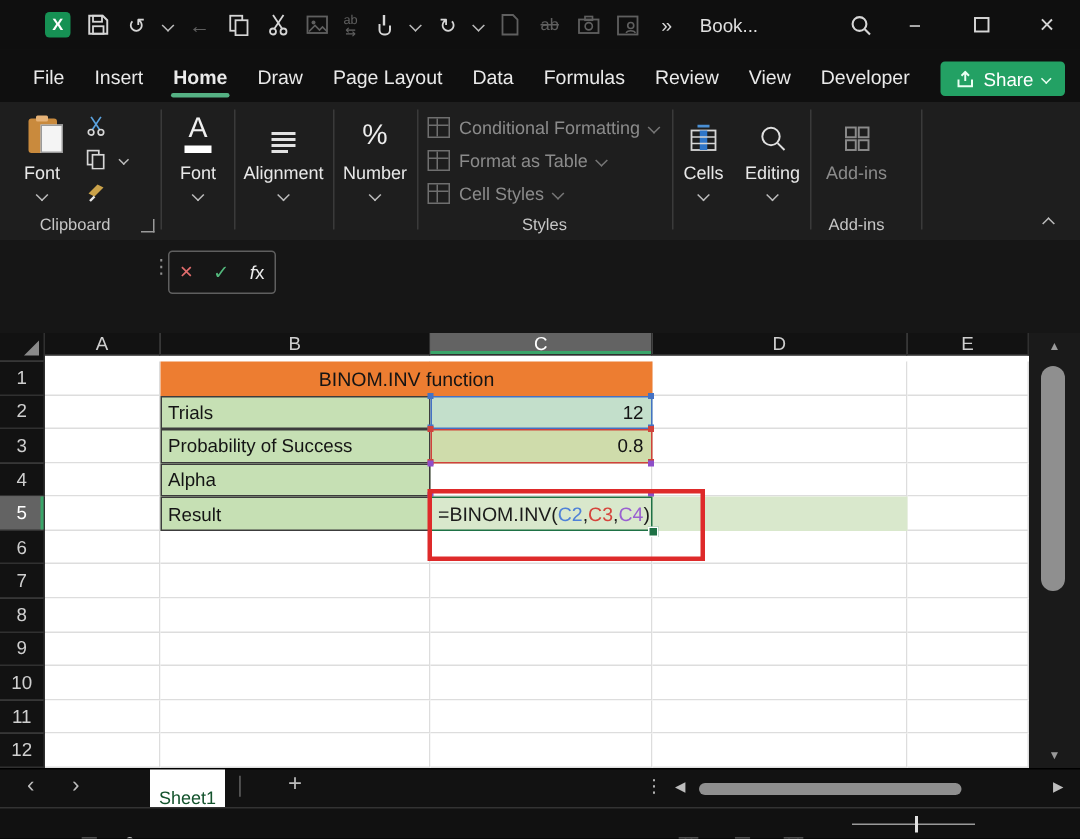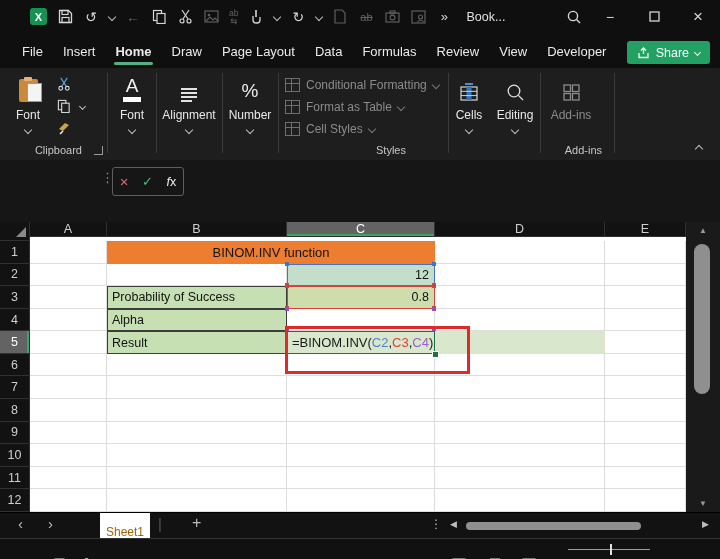--- a/index.html
+++ b/index.html
@@ -25,21 +25,21 @@
   #tabbar{left:0;top:33px;width:720px;height:35px;background:#0f0f0f;display:flex;align-items:center;padding-left:12px;}
   .rtab{padding:10px 10px 9px;font-size:13px;color:#eaeaea;position:relative;cursor:default;}
   .rtab.active{font-weight:bold;}
   .rtab.active::after{content:"";position:absolute;left:9px;right:9px;bottom:3px;height:2.5px;background:#55b184;border-radius:2px;}
   #share-btn{position:absolute;right:10px;top:41px;height:23px;background:#23a164;border-radius:3px;color:#fff;font-size:12.5px;display:flex;align-items:center;gap:6px;padding:0 10px;}
   #share-btn .chv{border-color:#eafff3;width:4px;height:4px;}
 
   
   #ribbon{left:0;top:68px;width:720px;height:92px;background:#1e1e1e;}
   .rdiv{position:absolute;top:5px;height:80px;width:1px;background:#3a3a3a;}
-  .grouplabel{position:absolute;bottom:4px;font-size:11px;color:#c6c6c6;text-align:right;}
+  .grouplabel{position:absolute;bottom:4px;font-size:11px;color:#c6c6c6;text-align:center;}
   .bigbtn{position:absolute;top:8px;display:flex;flex-direction:column;align-items:center;color:#e8e8e8;}
   .bigbtn .icn{height:26px;display:flex;align-items:flex-end;justify-content:center;}
   .bigbtn .lbl{font-size:12px;margin-top:6px;white-space:nowrap;}
   .bigbtn .chv{margin-top:5px;}
   .bigbtn.dimbtn{color:#8b8b8b;}
   .stylerow{position:absolute;left:285px;display:flex;align-items:center;gap:6px;color:#8b8b8b;font-size:12px;white-space:nowrap;}
   .stylerow .chv{border-color:#777;}
   .smicon{width:13px;height:12px;border:1px solid #6f6f6f;position:relative;}
   .smicon::before{content:"";position:absolute;left:0;right:0;top:4px;height:1px;background:#6f6f6f;}
   .smicon::after{content:"";position:absolute;top:0;bottom:0;left:5px;width:1px;background:#6f6f6f;}
@@ -74,21 +74,21 @@
   .hacc-r{position:absolute;top:0;bottom:0;right:0;width:2px;background:#3aa569;}
   .cell{position:absolute;background:#fff;border-right:1px solid #dddddd;border-bottom:1px solid #dddddd;box-sizing:border-box;}
   .ovl{position:absolute;box-sizing:border-box;font-size:12.5px;color:#141414;display:flex;align-items:center;overflow:visible;}
   .hdl{position:absolute;width:4px;height:4px;}
   #vscroll{left:686px;top:222px;width:34px;height:290px;background:#1a1a1a;color:#9a9a9a;}
   #vthumb{position:absolute;left:8px;top:22px;width:16px;height:150px;background:#8f8f8f;border-radius:8px;}
   .sarrow{position:absolute;left:0;width:34px;text-align:center;font-size:8px;color:#9a9a9a;}
 
   
   #tabs{left:0;top:512px;width:720px;height:26px;background:#121212;border-top:1px solid #000;color:#c9c9c9;}
-  #sheet-tab{position:absolute;left:100px;top:0;width:50px;height:38px;background:#fff;color:#a16207;font-size:12px;display:flex;align-items:center;justify-content:center;}
+  #sheet-tab{position:absolute;left:100px;top:0;width:50px;height:38px;background:#fff;color:#14532d;font-size:12px;display:flex;align-items:center;justify-content:center;}
   #sheet-tab::after{content:"";position:absolute;left:2px;right:2px;bottom:-3px;height:3px;background:#2f9e67;}
   .tnav{position:absolute;top:2px;font-size:15px;color:#bdbdbd;}
   #hscroll-track{position:absolute;left:460px;top:9px;width:238px;height:9px;}
   #hthumb{position:absolute;left:6px;top:0;width:175px;height:8px;background:#8f8f8f;border-radius:5px;}
 
   
   #status{left:0;top:538px;width:720px;height:21px;background:#111;border-top:1px solid #333;color:#d2d2d2;font-size:12px;}
   .sicon{position:absolute;top:3px;margin-top:16px;}
   #zoomline{position:absolute;left:568px;top:10px;width:82px;height:1px;background:#9a9a9a;}
   #zoomthumb{position:absolute;left:610px;top:5px;width:2px;height:11px;background:#e0e0e0;}
@@ -424,20 +424,21 @@
       <div class="cell" style="left: 107px; top: 244.83px; width: 180px; height: 22.583px;"></div>
       <div class="cell" style="left: 287px; top: 244.83px; width: 148px; height: 22.583px;"></div>
       <div class="cell" style="left: 435px; top: 244.83px; width: 170px; height: 22.583px;"></div>
       <div class="cell" style="left: 605px; top: 244.83px; width: 81px; height: 22.583px;"></div>
       <div class="cell" style="left: 30px; top: 267.413px; width: 77px; height: 22.583px;"></div>
       <div class="cell" style="left: 107px; top: 267.413px; width: 180px; height: 22.583px;"></div>
       <div class="cell" style="left: 287px; top: 267.413px; width: 148px; height: 22.583px;"></div>
       <div class="cell" style="left: 435px; top: 267.413px; width: 170px; height: 22.583px;"></div>
       <div class="cell" style="left: 605px; top: 267.413px; width: 81px; height: 22.583px;"></div>
       <div class="ovl" style="left: 107px; top: 19px; width: 328px; height: 22.583px; background: rgb(237, 125, 49); justify-content: center; font-size: 13px;">BINOM.INV function</div>
+      <div class="ovl" style="left: 107px; top: 41.583px; width: 180px; height: 22.583px; background: rgb(198, 224, 180); border: 1px solid rgb(60, 60, 60); padding-left: 4px;">Trials</div>
       <div class="ovl" style="left: 107px; top: 64.166px; width: 180px; height: 22.583px; background: rgb(198, 224, 180); border: 1px solid rgb(60, 60, 60); padding-left: 4px;">Probability of Success</div>
       <div class="ovl" style="left: 107px; top: 86.749px; width: 180px; height: 22.583px; background: rgb(198, 224, 180); border: 1px solid rgb(60, 60, 60); padding-left: 4px;">Alpha</div>
       <div class="ovl" style="left: 107px; top: 109.332px; width: 180px; height: 22.583px; background: rgb(198, 224, 180); border: 1px solid rgb(60, 60, 60); padding-left: 4px;">Result</div>
       <div class="ovl" style="left: 287px; top: 41.583px; width: 148px; height: 22.583px; background: rgb(195, 223, 203); border: 1px solid rgb(68, 114, 196); justify-content: flex-end; padding-right: 5px;">12</div>
       <div class="hdl" style="left: 285px; top: 39.583px; background: rgb(68, 114, 196);"></div>
       <div class="hdl" style="left: 432px; top: 39.583px; background: rgb(68, 114, 196);"></div>
       <div class="hdl" style="left: 285px; top: 61.166px; background: rgb(68, 114, 196);"></div>
       <div class="hdl" style="left: 432px; top: 61.166px; background: rgb(68, 114, 196);"></div>
       <div class="ovl" style="left: 287px; top: 64.166px; width: 148px; height: 22.583px; background: rgb(207, 220, 171); border: 1px solid rgb(208, 66, 60); justify-content: flex-end; padding-right: 5px;">0.8</div>
       <div class="hdl" style="left: 285px; top: 62.166px; background: rgb(208, 66, 60);"></div>

